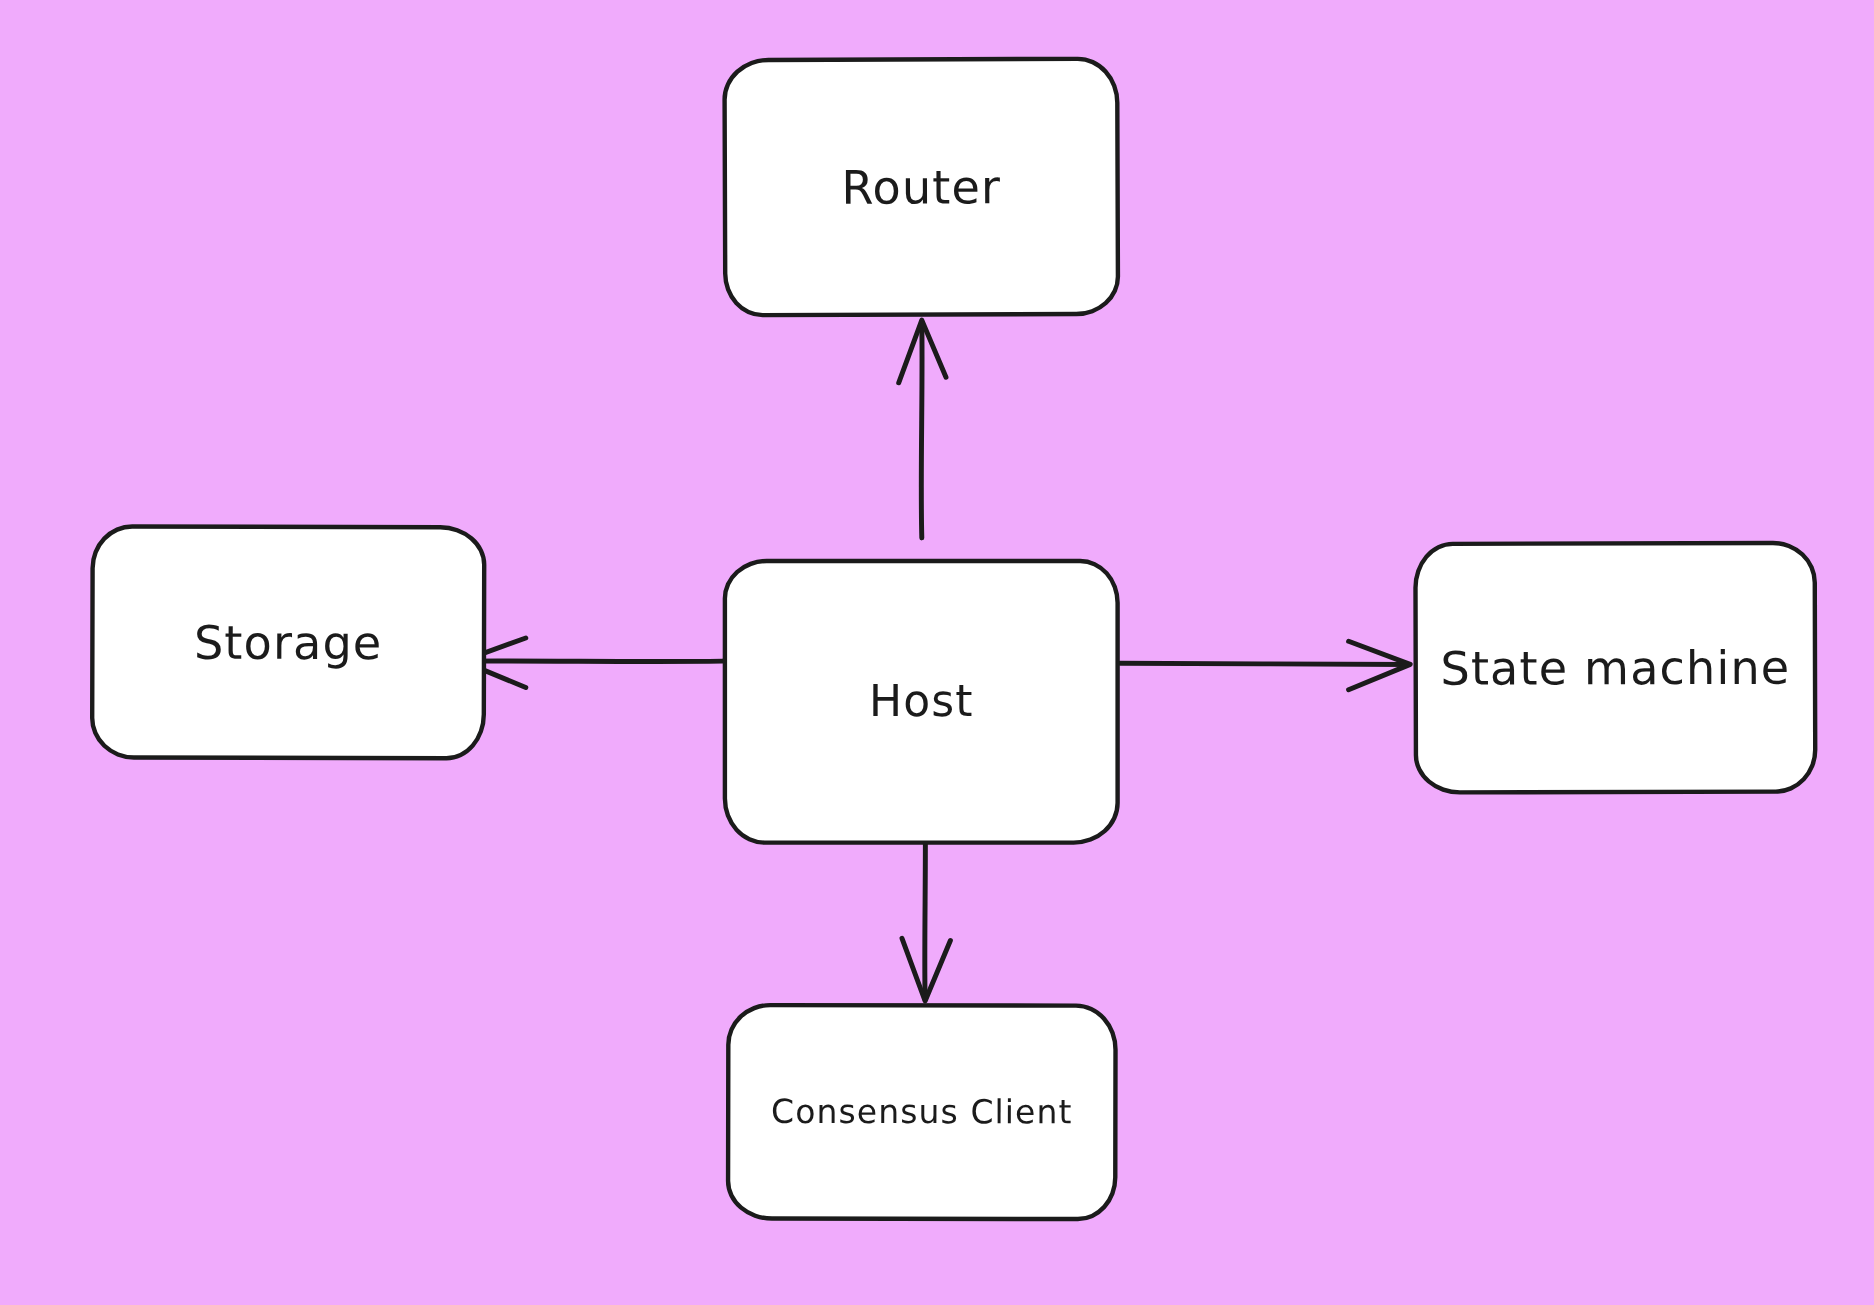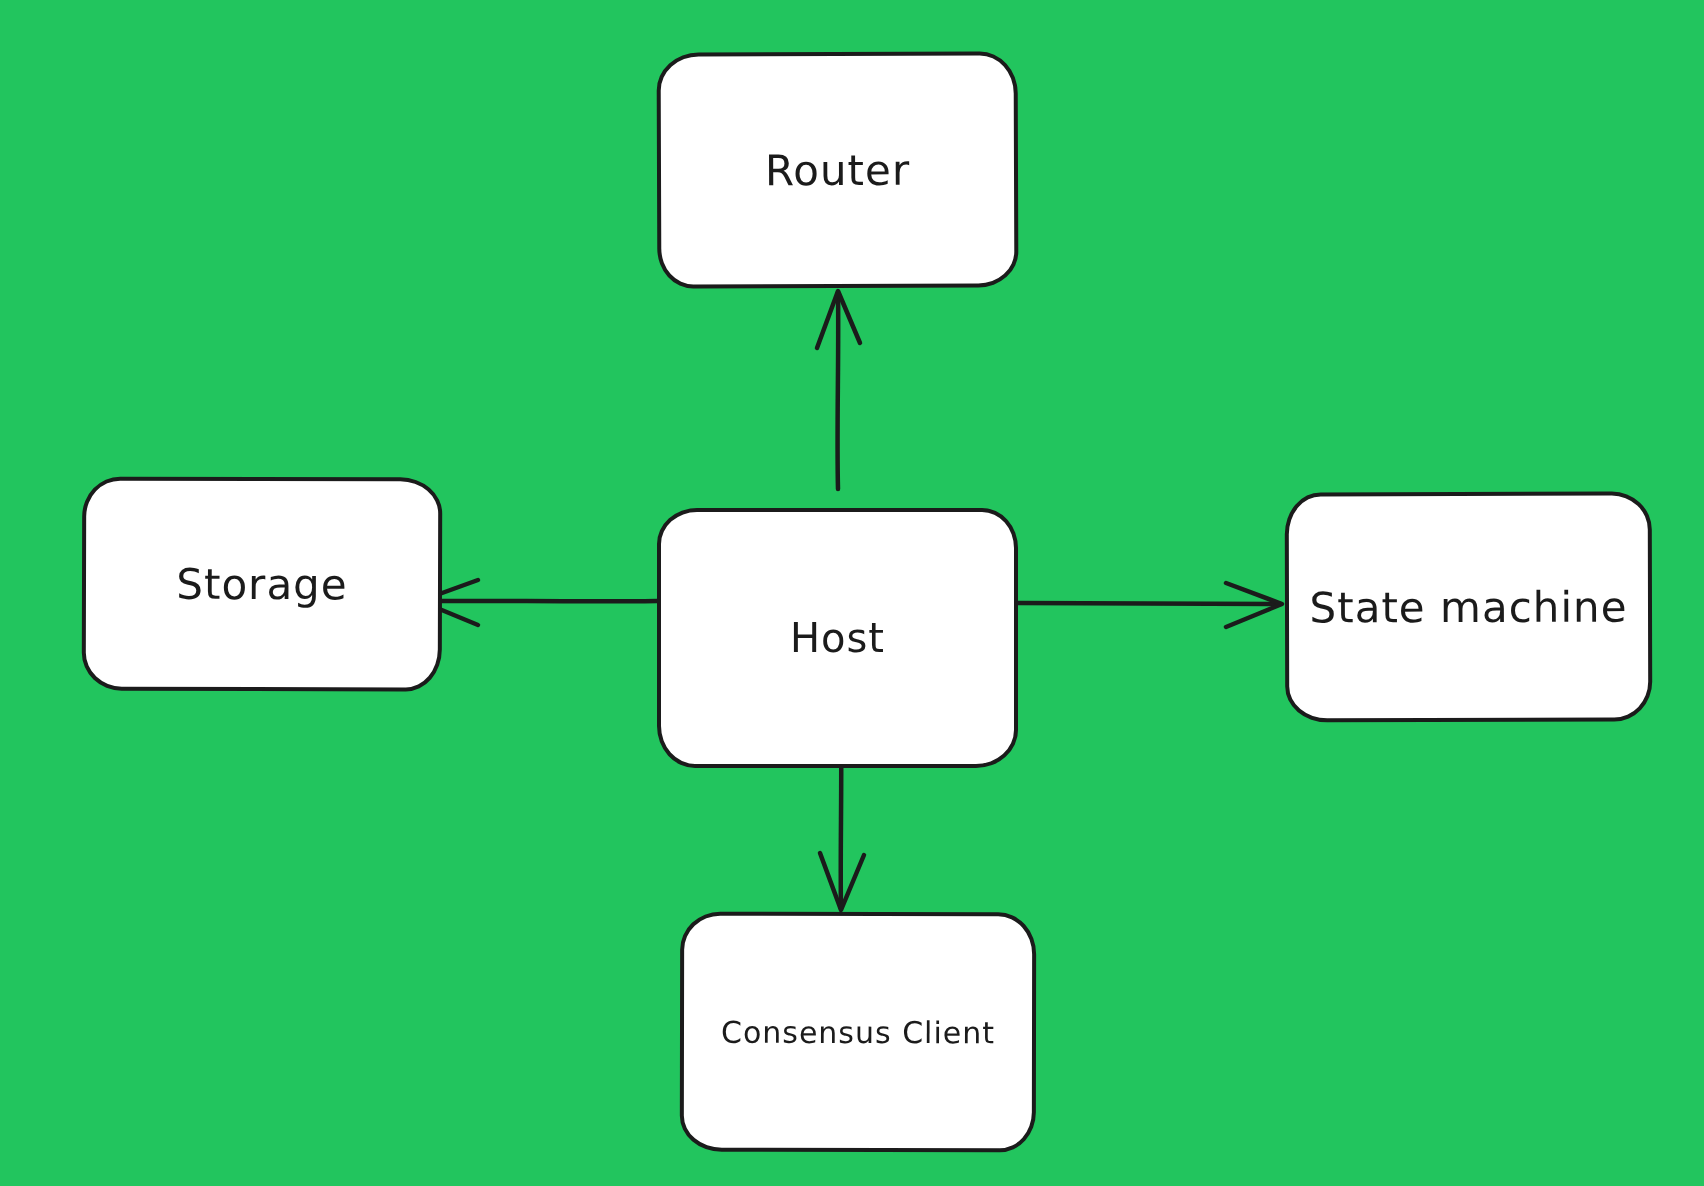--- a/index.html
+++ b/index.html
@@ -4,21 +4,21 @@
 <style>
   html, body {
     margin: 0;
     padding: 0;
     background: #ffffff;
   }
   .canvas {
     position: relative;
     width: 1704px;
     height: 1186px;
-    background: #22c55e;
+    background: #f0abfc;
     overflow: hidden;
     font-family: "DejaVu Sans", sans-serif;
   }
   .edges-layer {
     position: absolute;
     left: 0;
     top: 0;
     width: 1704px;
     height: 1186px;
   }
@@ -60,24 +60,23 @@
   .node-host {
     left: 657px; top: 508px; width: 361px; height: 260px;
     border-radius: 40px 36px 42px 38px / 36px 40px 38px 42px;
   }
   .node-state-machine {
     left: 1285px; top: 492px; width: 367px; height: 230px;
     border-radius: 36px 40px 38px 42px / 42px 38px 40px 36px;
     transform: rotate(-0.15deg);
   }
   .node-consensus-client {
-    left: 660px; top: 912px; width: 356px; height: 240px;
+    left: 660px; top: 912px; width: 356px; height: 198px;
     border-radius: 40px 38px 36px 42px / 38px 42px 40px 36px;
     transform: rotate(0.1deg);
-    margin-left: 20px;
   }
   .node-consensus-client .label {
     font-size: 30px;
   }
   .node-host .label {
     font-size: 40px;
   }
 </style>
 </head>
 <body>

